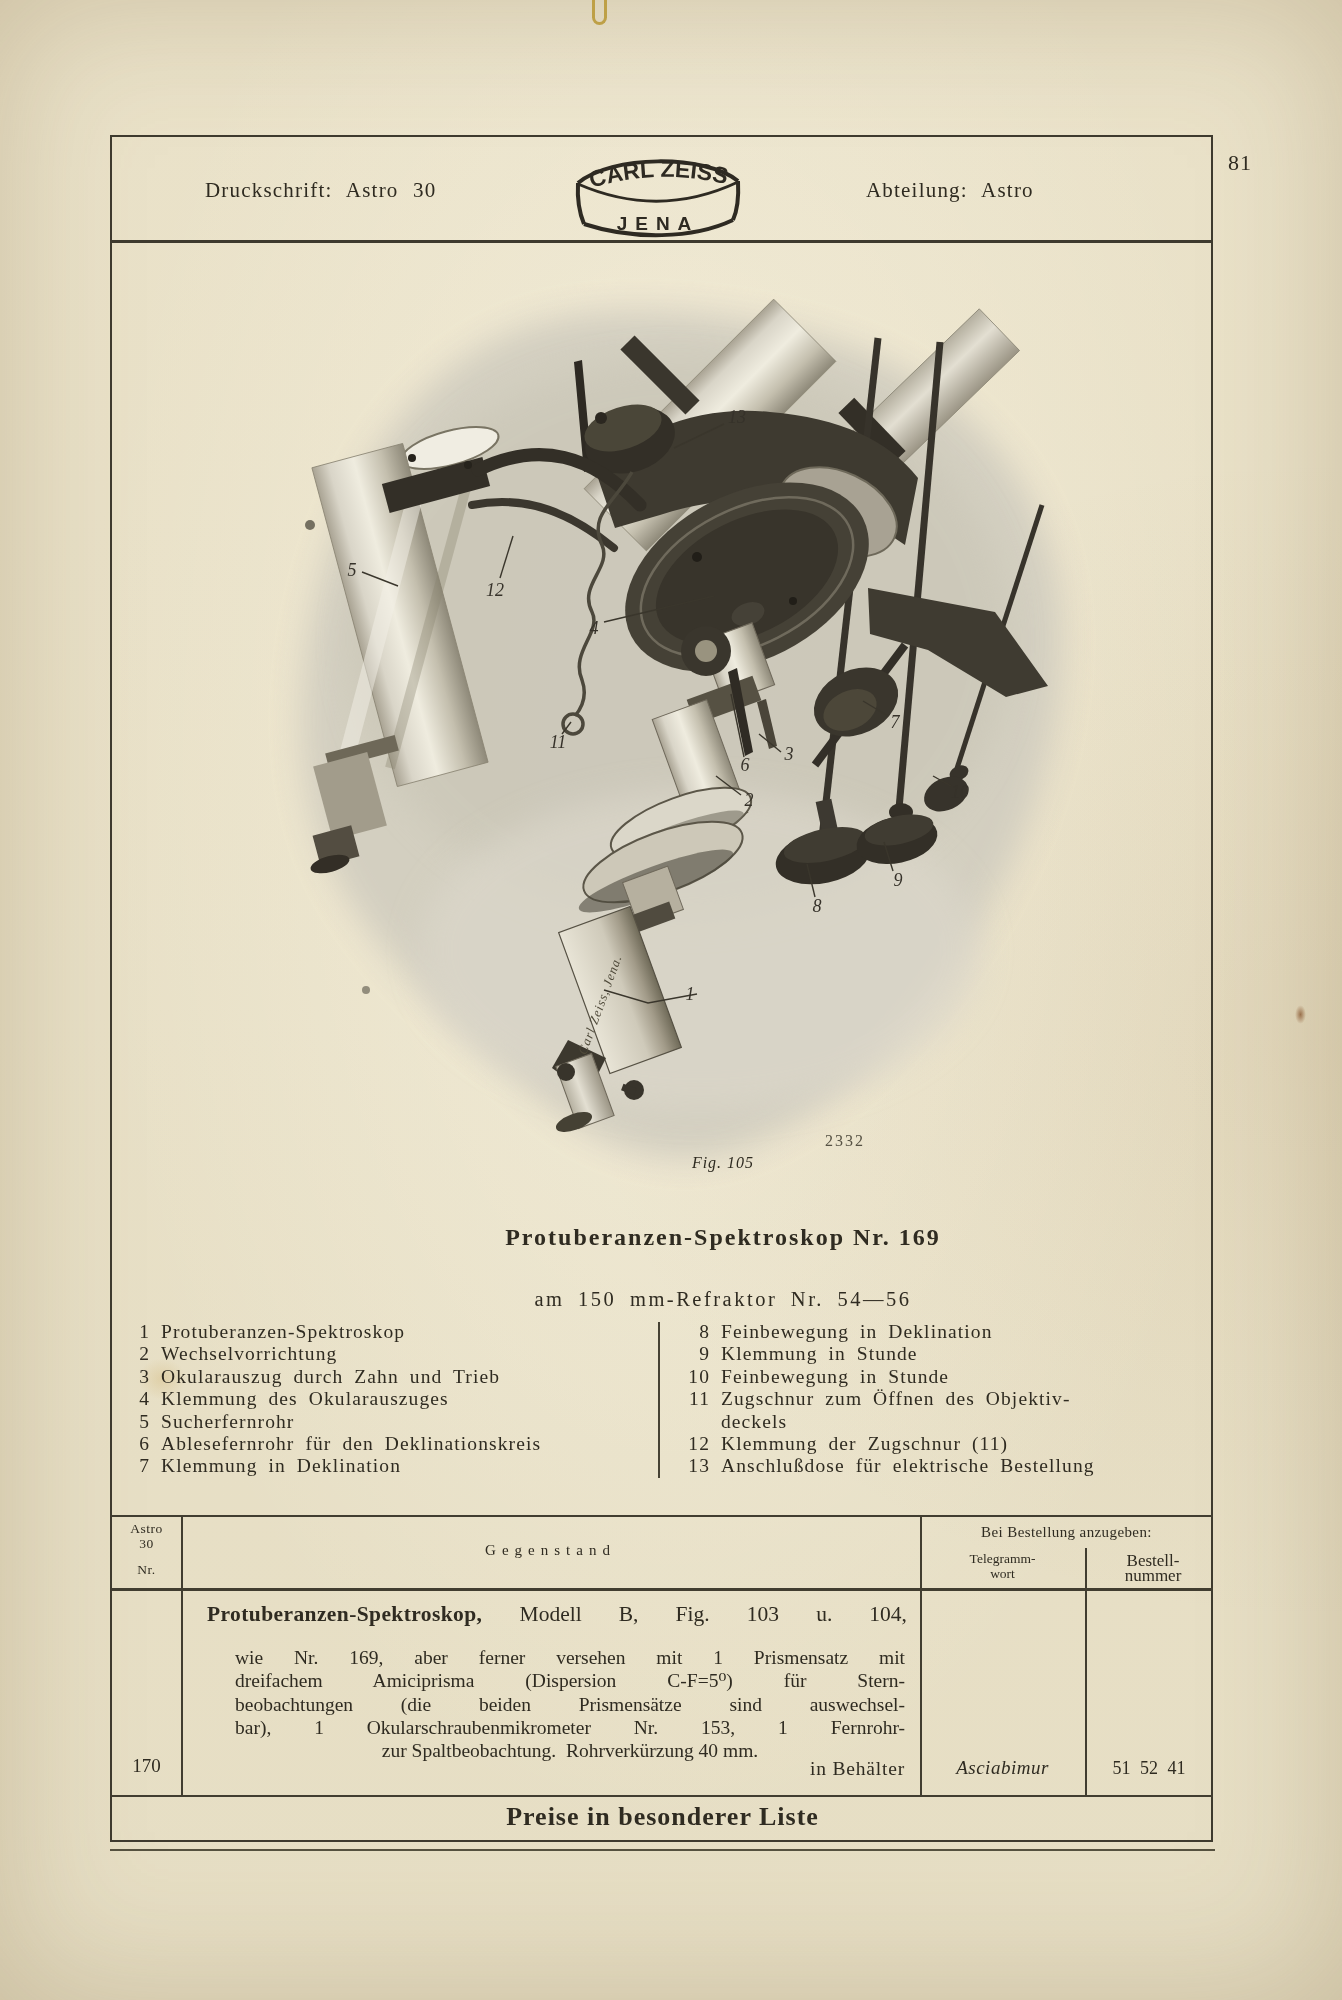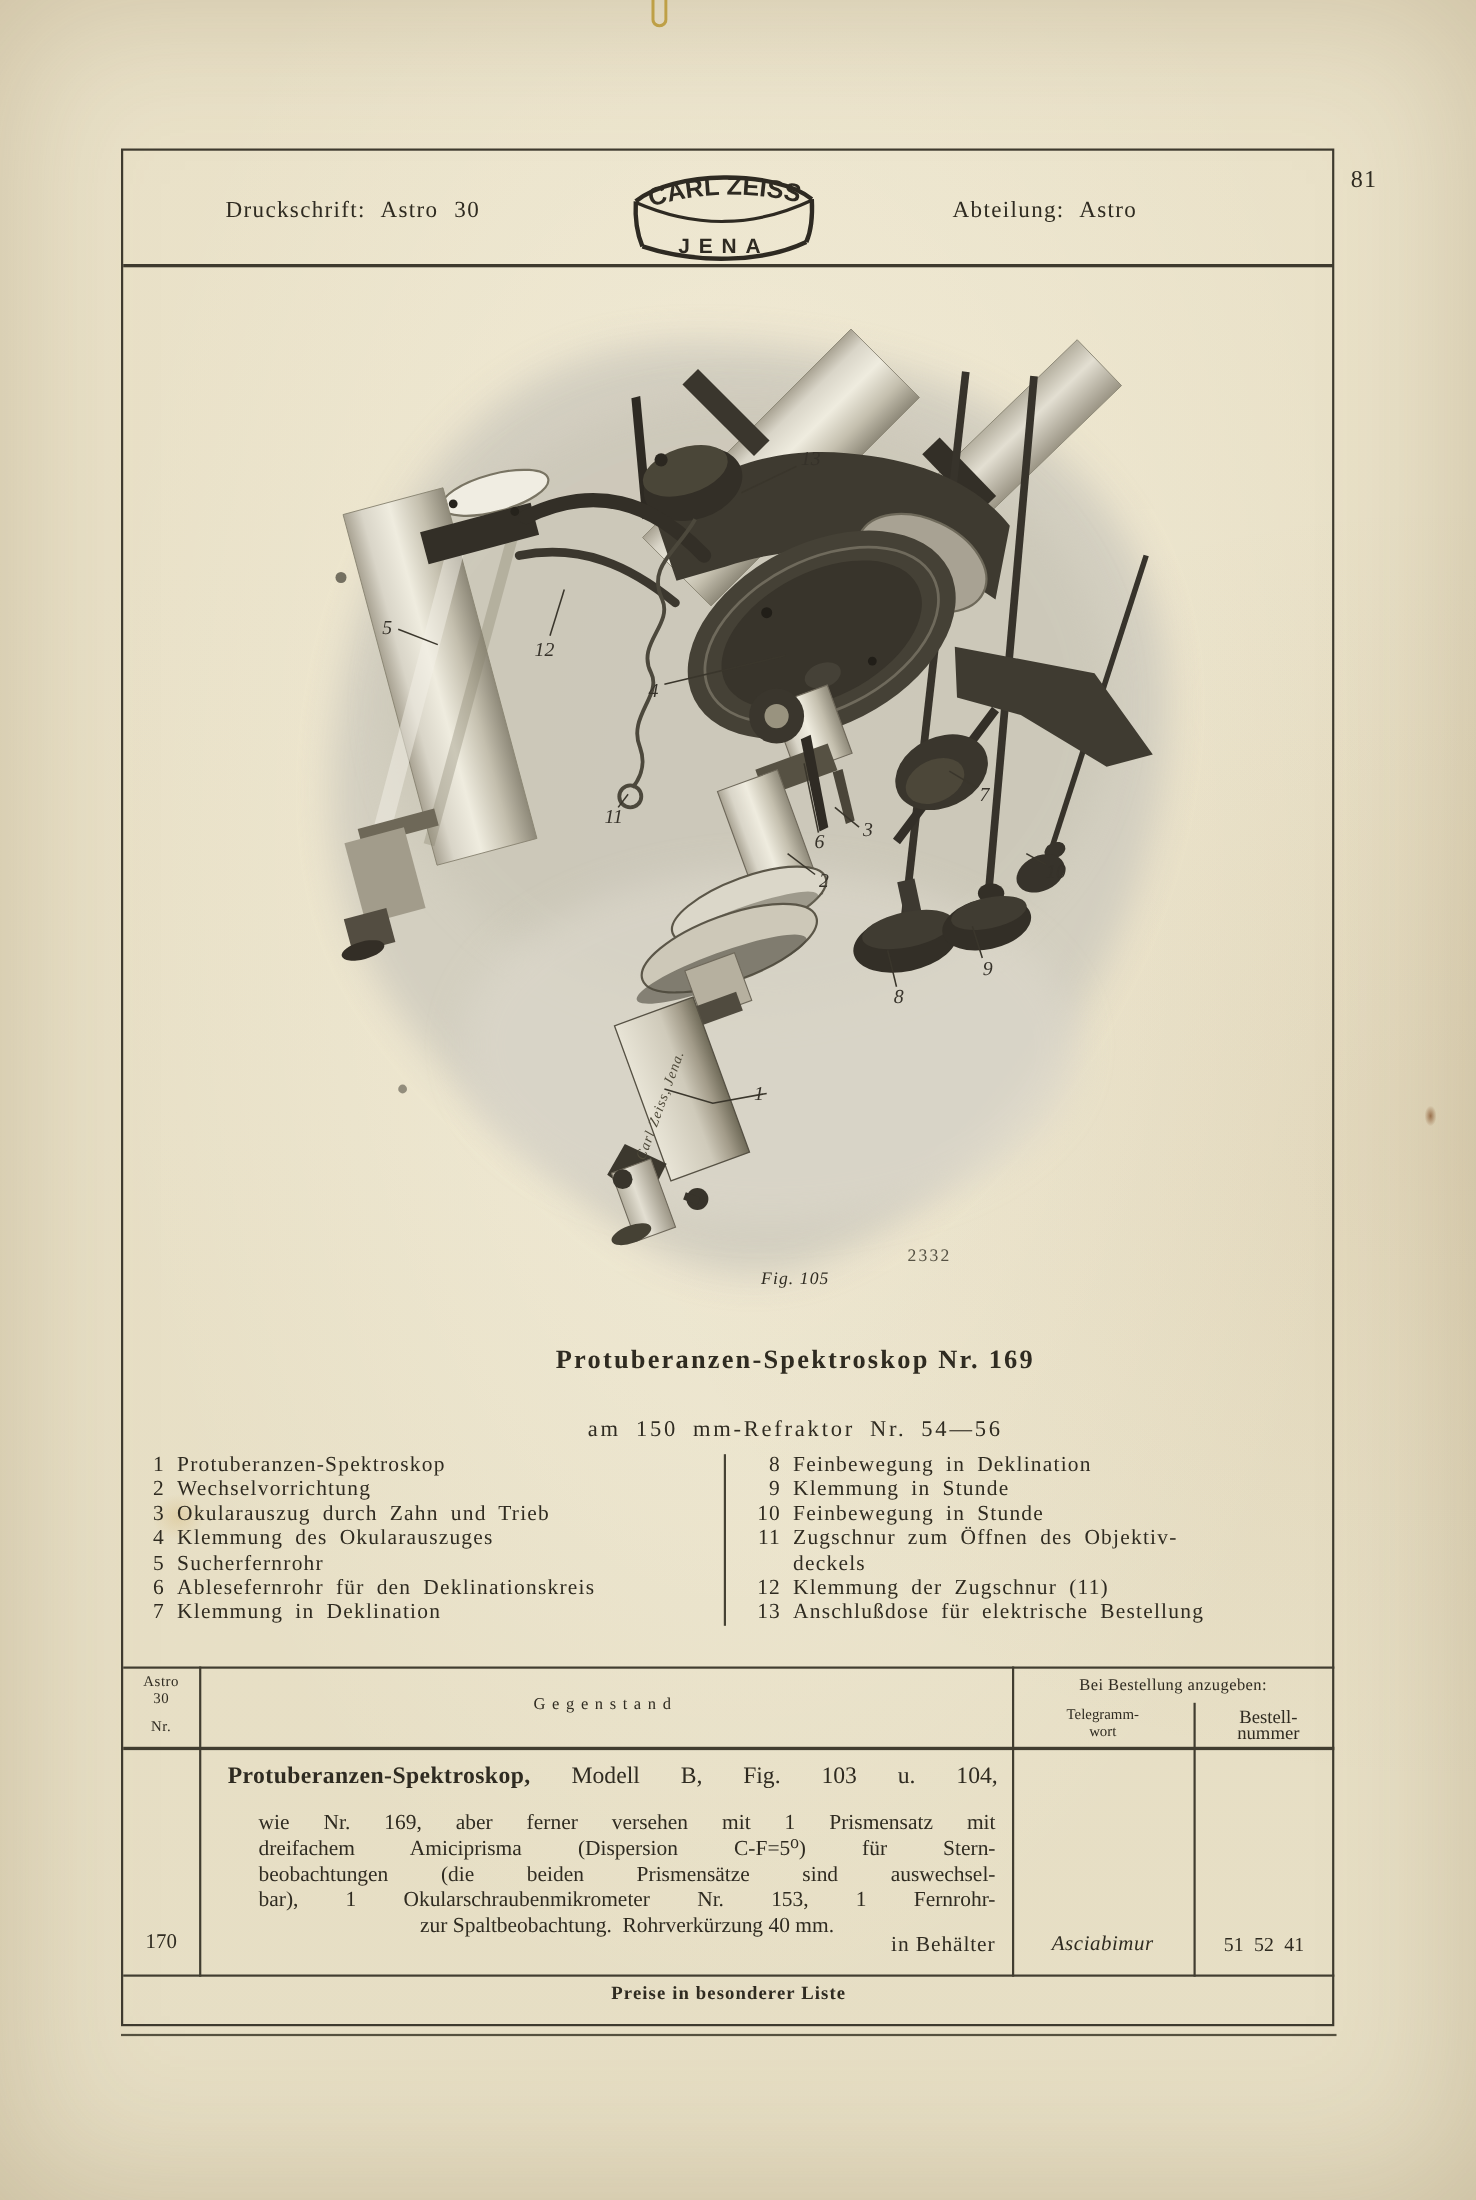--- a/index.html
+++ b/index.html
@@ -50,21 +50,21 @@
   .c-best{left:1085px;width:136px;font-size:17px;}
   .row-nr{left:112px;top:1755px;width:69px;font-size:19px;}
   .row-title{left:207px;top:1602px;width:700px;font-size:21.5px;text-align:justify;text-align-last:justify;}
   .row-title b{letter-spacing:.4px;}
   .row-body{left:235px;top:1646px;width:670px;font-size:19.5px;line-height:23.3px;}
   .jline{text-align:justify;text-align-last:justify;}
   .jline.last{text-align:center;text-align-last:auto;}
   .row-pack{left:235px;top:1758px;width:670px;font-size:19.5px;text-align:right;letter-spacing:.8px;}
   .row-tele{left:920px;top:1757px;width:165px;font-size:19px;font-style:italic;text-align:center;letter-spacing:.5px;}
   .row-bnum{left:1085px;top:1758px;width:128px;font-size:18px;text-align:center;word-spacing:5px;}
-  .footer-line{left:112px;top:1802px;width:1101px;font-size:17px;font-weight:bold;text-align:center;letter-spacing:1px;}
+  .footer-line{left:112px;top:1802px;width:1101px;font-size:26px;font-weight:bold;text-align:center;letter-spacing:1px;}
   .stain-u{left:592px;top:0;width:15px;height:25px;border:3px solid #b99733;border-top:none;border-radius:0 0 9px 9px;opacity:.85;box-sizing:border-box;}
   .fleck-r{left:1295px;top:1005px;width:11px;height:19px;border-radius:50%;background:radial-gradient(#8a5a33,rgba(138,90,51,0) 70%);opacity:.8;}
   .fox{left:138px;top:1358px;width:48px;height:42px;border-radius:50%;background:radial-gradient(rgba(195,152,60,.22),rgba(195,152,60,0) 70%);}
 </style>
 </head>
 <body>
 
 <div class="paper">
 
   <div class="abs stain-u"></div>

